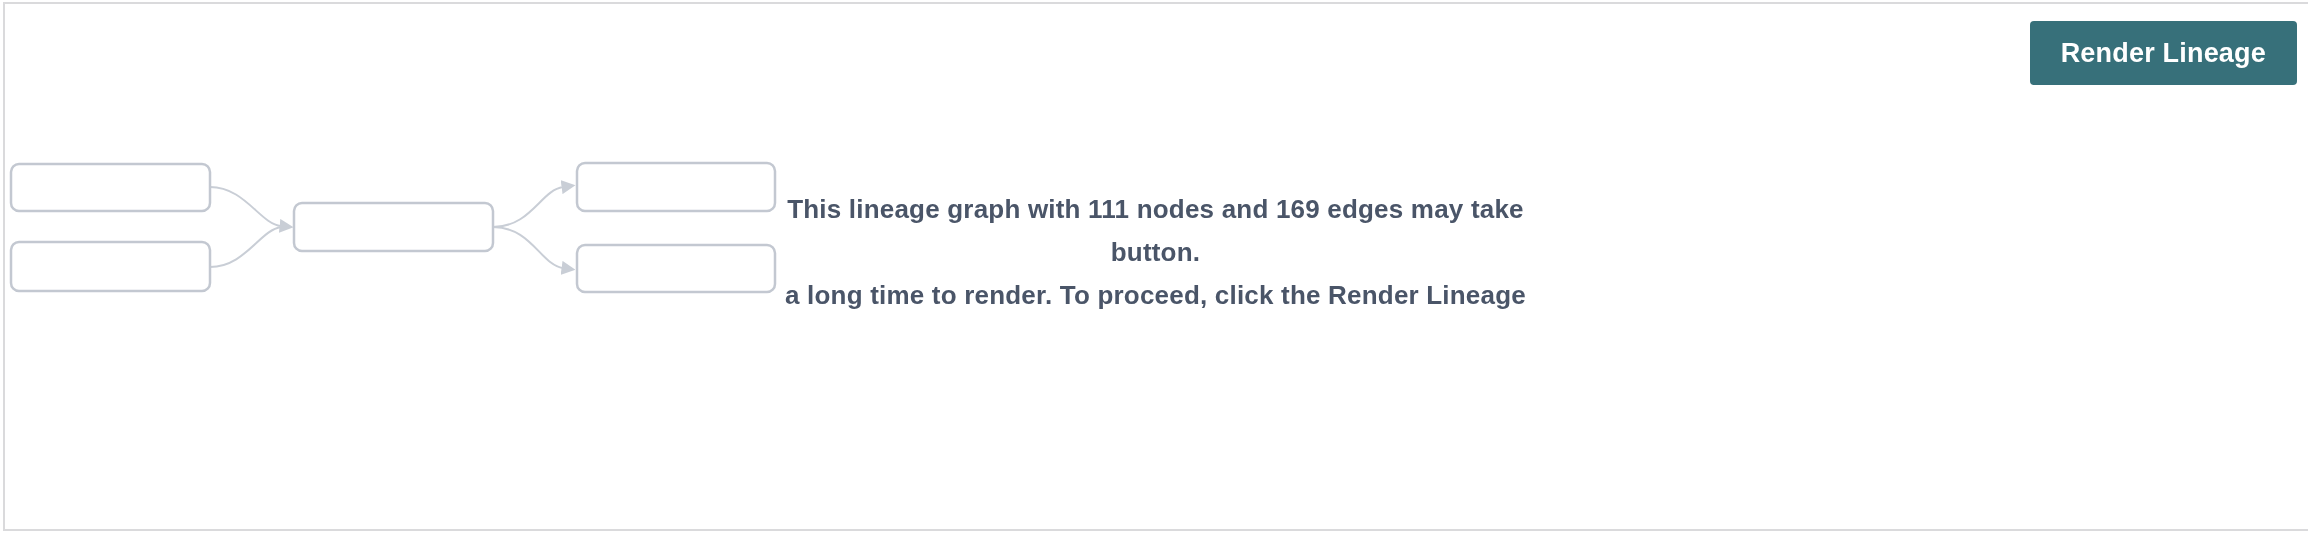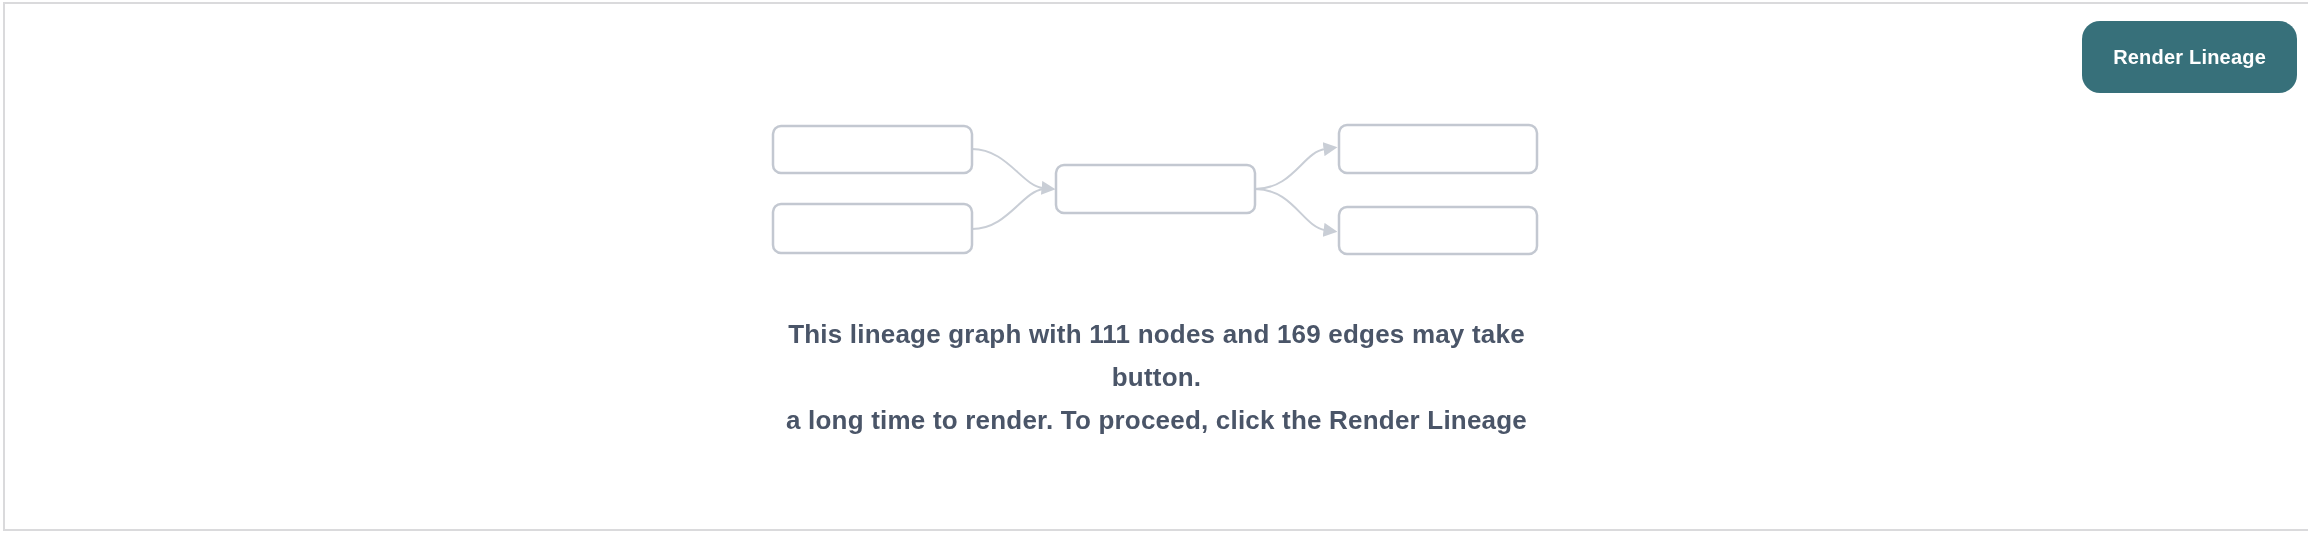--- a/index.html
+++ b/index.html
@@ -14,37 +14,37 @@
     position: absolute;
     left: 3px; top: 2px; right: 0; bottom: 3px;
     border-left: 2px solid #d8d8da;
     border-top: 2px solid #dcdcde;
     border-bottom: 2px solid #d8d8da;
     background: #ffffff;
   }
   .render-btn {
     position: absolute;
     top: 17px; right: 11px;
-    height: 72px;
+    height: 64px;
     padding: 0 31px;
     border: none;
-    border-radius: 18px;
+    border-radius: 4px;
     background: #37707a;
     color: #ffffff;
     font-family: "Liberation Sans", sans-serif;
-    font-size: 20px;
+    font-size: 27px;
     font-weight: 700;
     letter-spacing: 0.2px;
     cursor: pointer;
   }
   .center-col {
     position: absolute;
-    left: 0; right: 0; top: 112px;
+    left: 0; right: 0; top: 132px;
     display: flex;
-    flex-direction: column;
+    flex-direction: row;
     align-items: center;
   }
   .diagram svg { display: block; }
   .diagram rect {
     fill: #ffffff;
     stroke: #c3c8d1;
     stroke-width: 2.5;
   }
   .diagram path.edge {
     fill: none;

